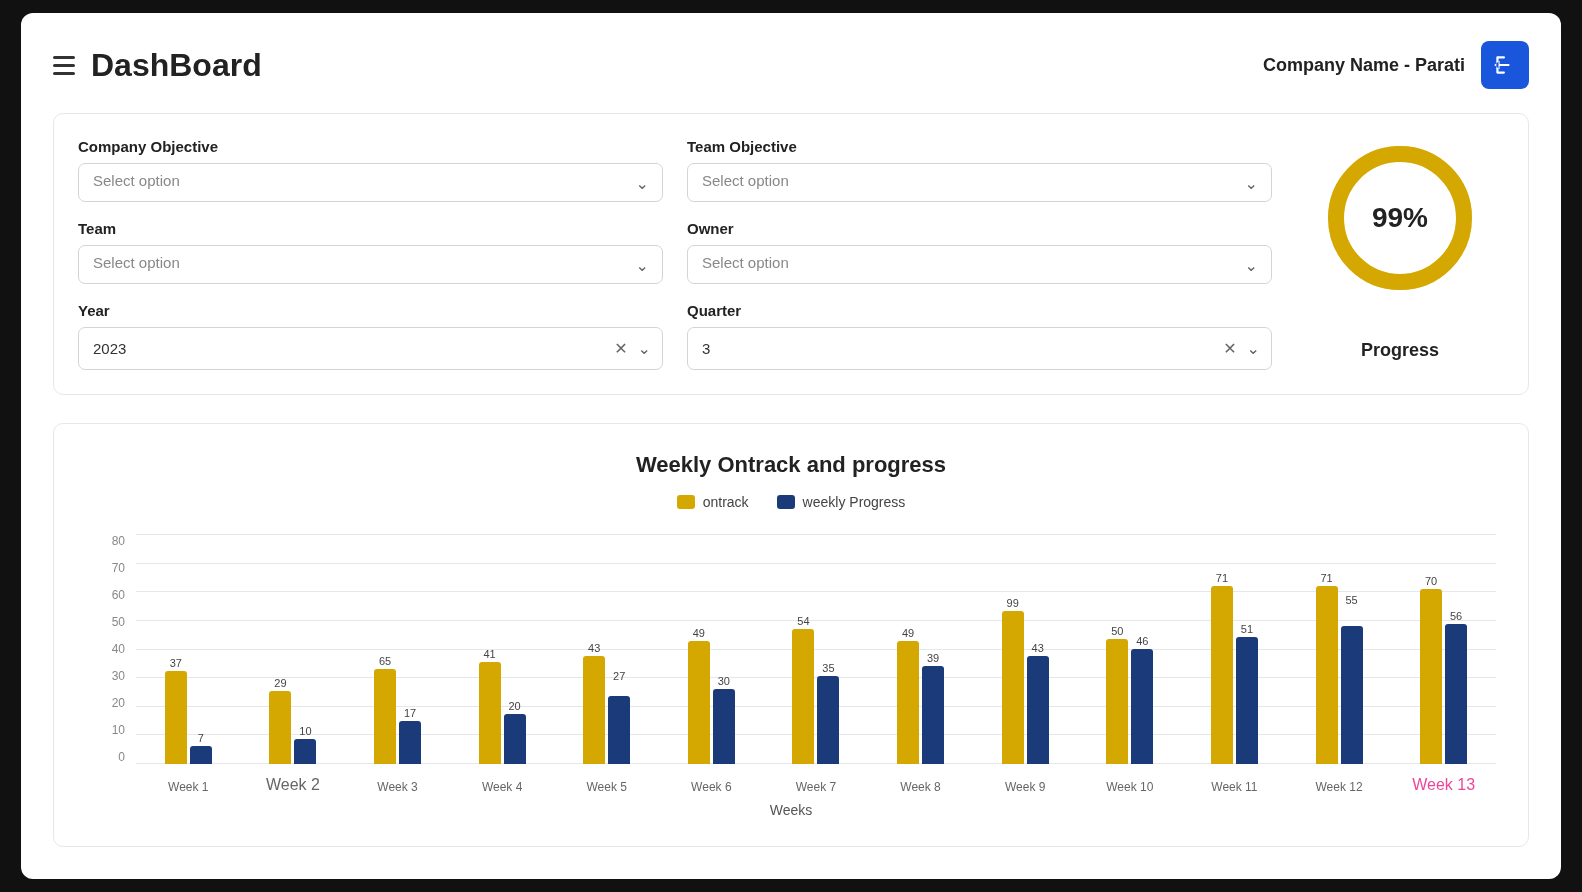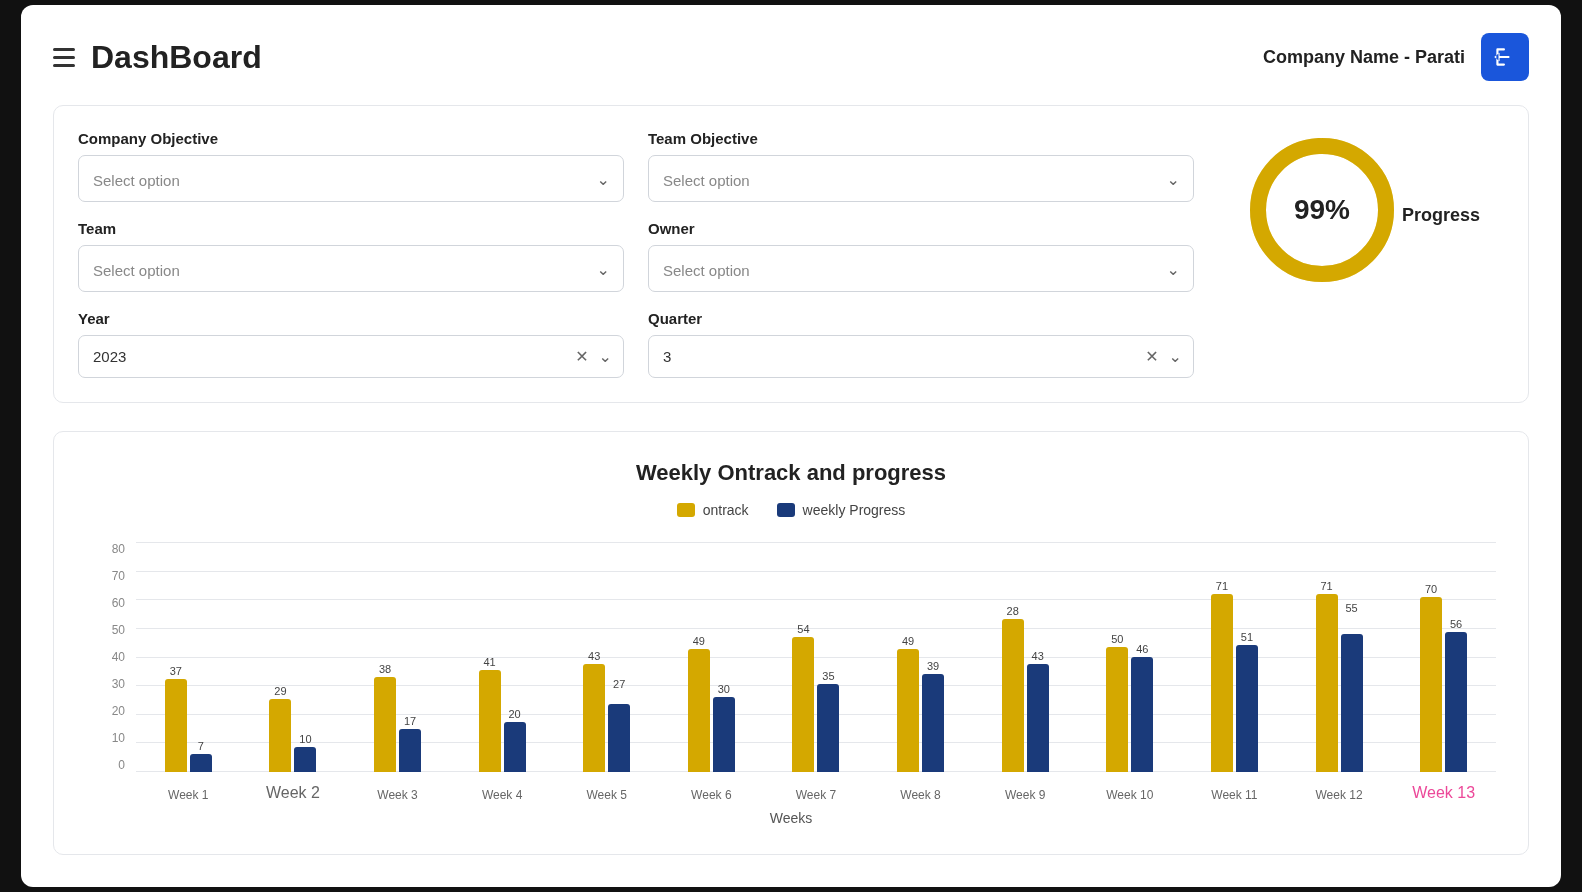--- a/index.html
+++ b/index.html
@@ -97,21 +97,21 @@
     .filter-label {
       font-size: 15px;
       font-weight: 600;
       color: #222;
     }
     .select-wrapper {
       position: relative;
     }
     .select-wrapper select {
       width: 100%;
-      padding: 16px 40px 12px 14px;
+      padding: 8px 40px 12px 14px;
       border: 1.5px solid #d1d5db;
       border-radius: 7px;
       font-size: 15px;
       color: #888;
       appearance: none;
       background: #fff;
       cursor: pointer;
       outline: none;
     }
     .chevron-icon {
@@ -162,24 +162,25 @@
       padding: 2px;
       display: flex;
       align-items: center;
     }
 
     
     .progress-widget {
       grid-column: 3;
       grid-row: 1 / 4;
       display: flex;
-      flex-direction: row;
+      flex-direction: column;
       align-items: center;
       justify-content: flex-start;
       padding: 0 24px;
+      gap: 32px;
     }
     .donut-container {
       position: relative;
       width: 160px;
       height: 160px;
     }
     .donut-svg {
       width: 160px;
       height: 160px;
       transform: rotate(-90deg);
@@ -473,21 +474,21 @@
                 </div>
                 <div style="display: flex; flex-direction: column; align-items: center; justify-content: flex-end;">
                   <div style="font-size: 11px; color: rgb(68, 68, 68); font-weight: 500; margin-bottom: 2px;">10</div>
                   <div style="width: 22px; height: 25px; background: rgb(26, 58, 122); border-radius: 3px 3px 0px 0px;"></div>
                 </div>
               </div>
             </div>
             <div style="display: flex; flex-direction: column; align-items: center; height: 100%; justify-content: flex-end;">
               <div style="display: flex; align-items: flex-end; gap: 3px;">
                 <div style="display: flex; flex-direction: column; align-items: center; justify-content: flex-end;">
-                  <div style="font-size: 11px; color: rgb(68, 68, 68); font-weight: 500; margin-bottom: 2px;">38</div>
+                  <div style="font-size: 11px; color: rgb(68, 68, 68); font-weight: 500; margin-bottom: 2px;">65</div>
                   <div style="width: 22px; height: 95px; background: rgb(212, 168, 0); border-radius: 3px 3px 0px 0px;"></div>
                 </div>
                 <div style="display: flex; flex-direction: column; align-items: center; justify-content: flex-end;">
                   <div style="font-size: 11px; color: rgb(68, 68, 68); font-weight: 500; margin-bottom: 2px;">17</div>
                   <div style="width: 22px; height: 43px; background: rgb(26, 58, 122); border-radius: 3px 3px 0px 0px;"></div>
                 </div>
               </div>
             </div>
             <div style="display: flex; flex-direction: column; align-items: center; height: 100%; justify-content: flex-end;">
               <div style="display: flex; align-items: flex-end; gap: 3px;">
@@ -545,21 +546,21 @@
                 </div>
                 <div style="display: flex; flex-direction: column; align-items: center; justify-content: flex-end;">
                   <div style="font-size: 11px; color: rgb(68, 68, 68); font-weight: 500; margin-bottom: 2px;">39</div>
                   <div style="width: 22px; height: 98px; background: rgb(26, 58, 122); border-radius: 3px 3px 0px 0px;"></div>
                 </div>
               </div>
             </div>
             <div style="display: flex; flex-direction: column; align-items: center; height: 100%; justify-content: flex-end;">
               <div style="display: flex; align-items: flex-end; gap: 3px;">
                 <div style="display: flex; flex-direction: column; align-items: center; justify-content: flex-end;">
-                  <div style="font-size: 11px; color: rgb(68, 68, 68); font-weight: 500; margin-bottom: 2px;">28</div>
+                  <div style="font-size: 11px; color: rgb(68, 68, 68); font-weight: 500; margin-bottom: 2px;">99</div>
                   <div style="width: 22px; height: 153px; background: rgb(212, 168, 0); border-radius: 3px 3px 0px 0px;"></div>
                 </div>
                 <div style="display: flex; flex-direction: column; align-items: center; justify-content: flex-end;">
                   <div style="font-size: 11px; color: rgb(68, 68, 68); font-weight: 500; margin-bottom: 2px;">43</div>
                   <div style="width: 22px; height: 108px; background: rgb(26, 58, 122); border-radius: 3px 3px 0px 0px;"></div>
                 </div>
               </div>
             </div>
             <div style="display: flex; flex-direction: column; align-items: center; height: 100%; justify-content: flex-end;">
               <div style="display: flex; align-items: flex-end; gap: 3px;">

